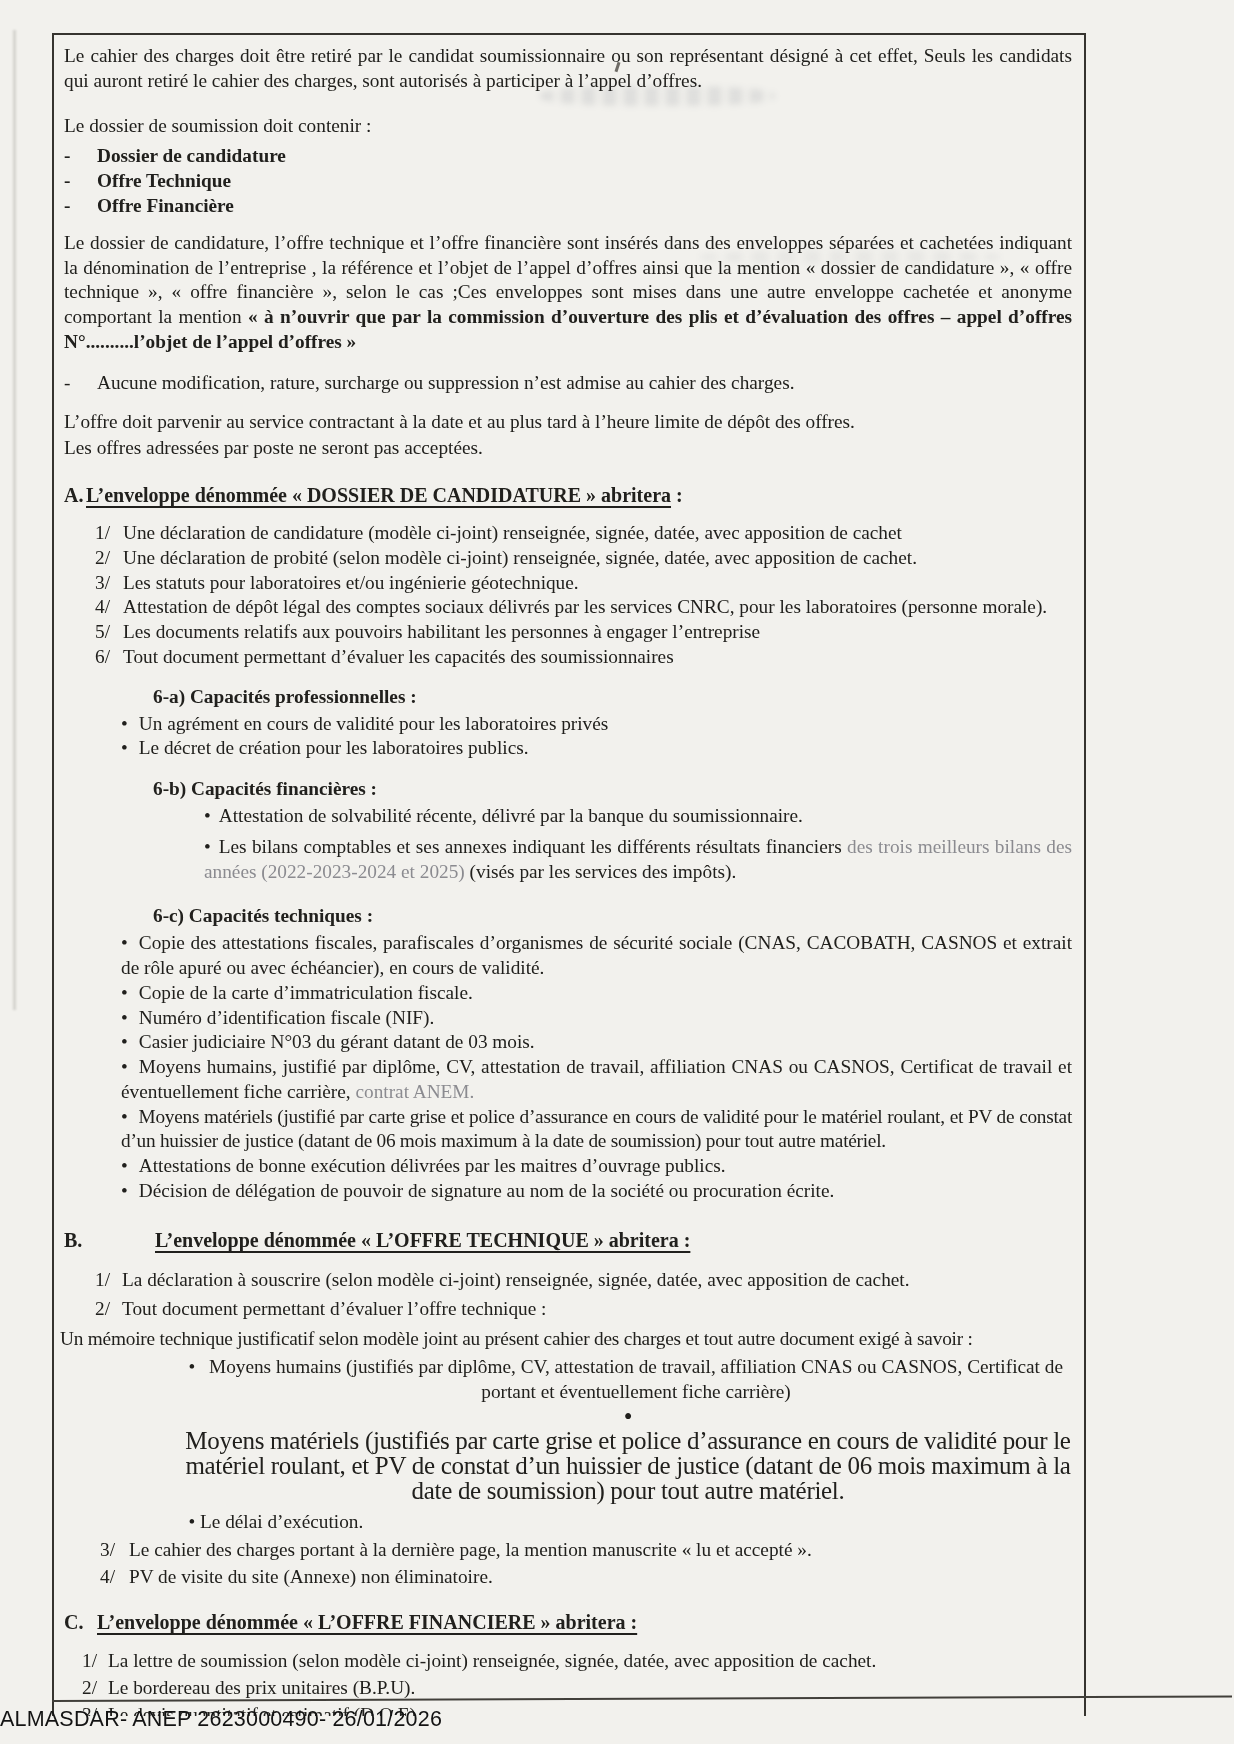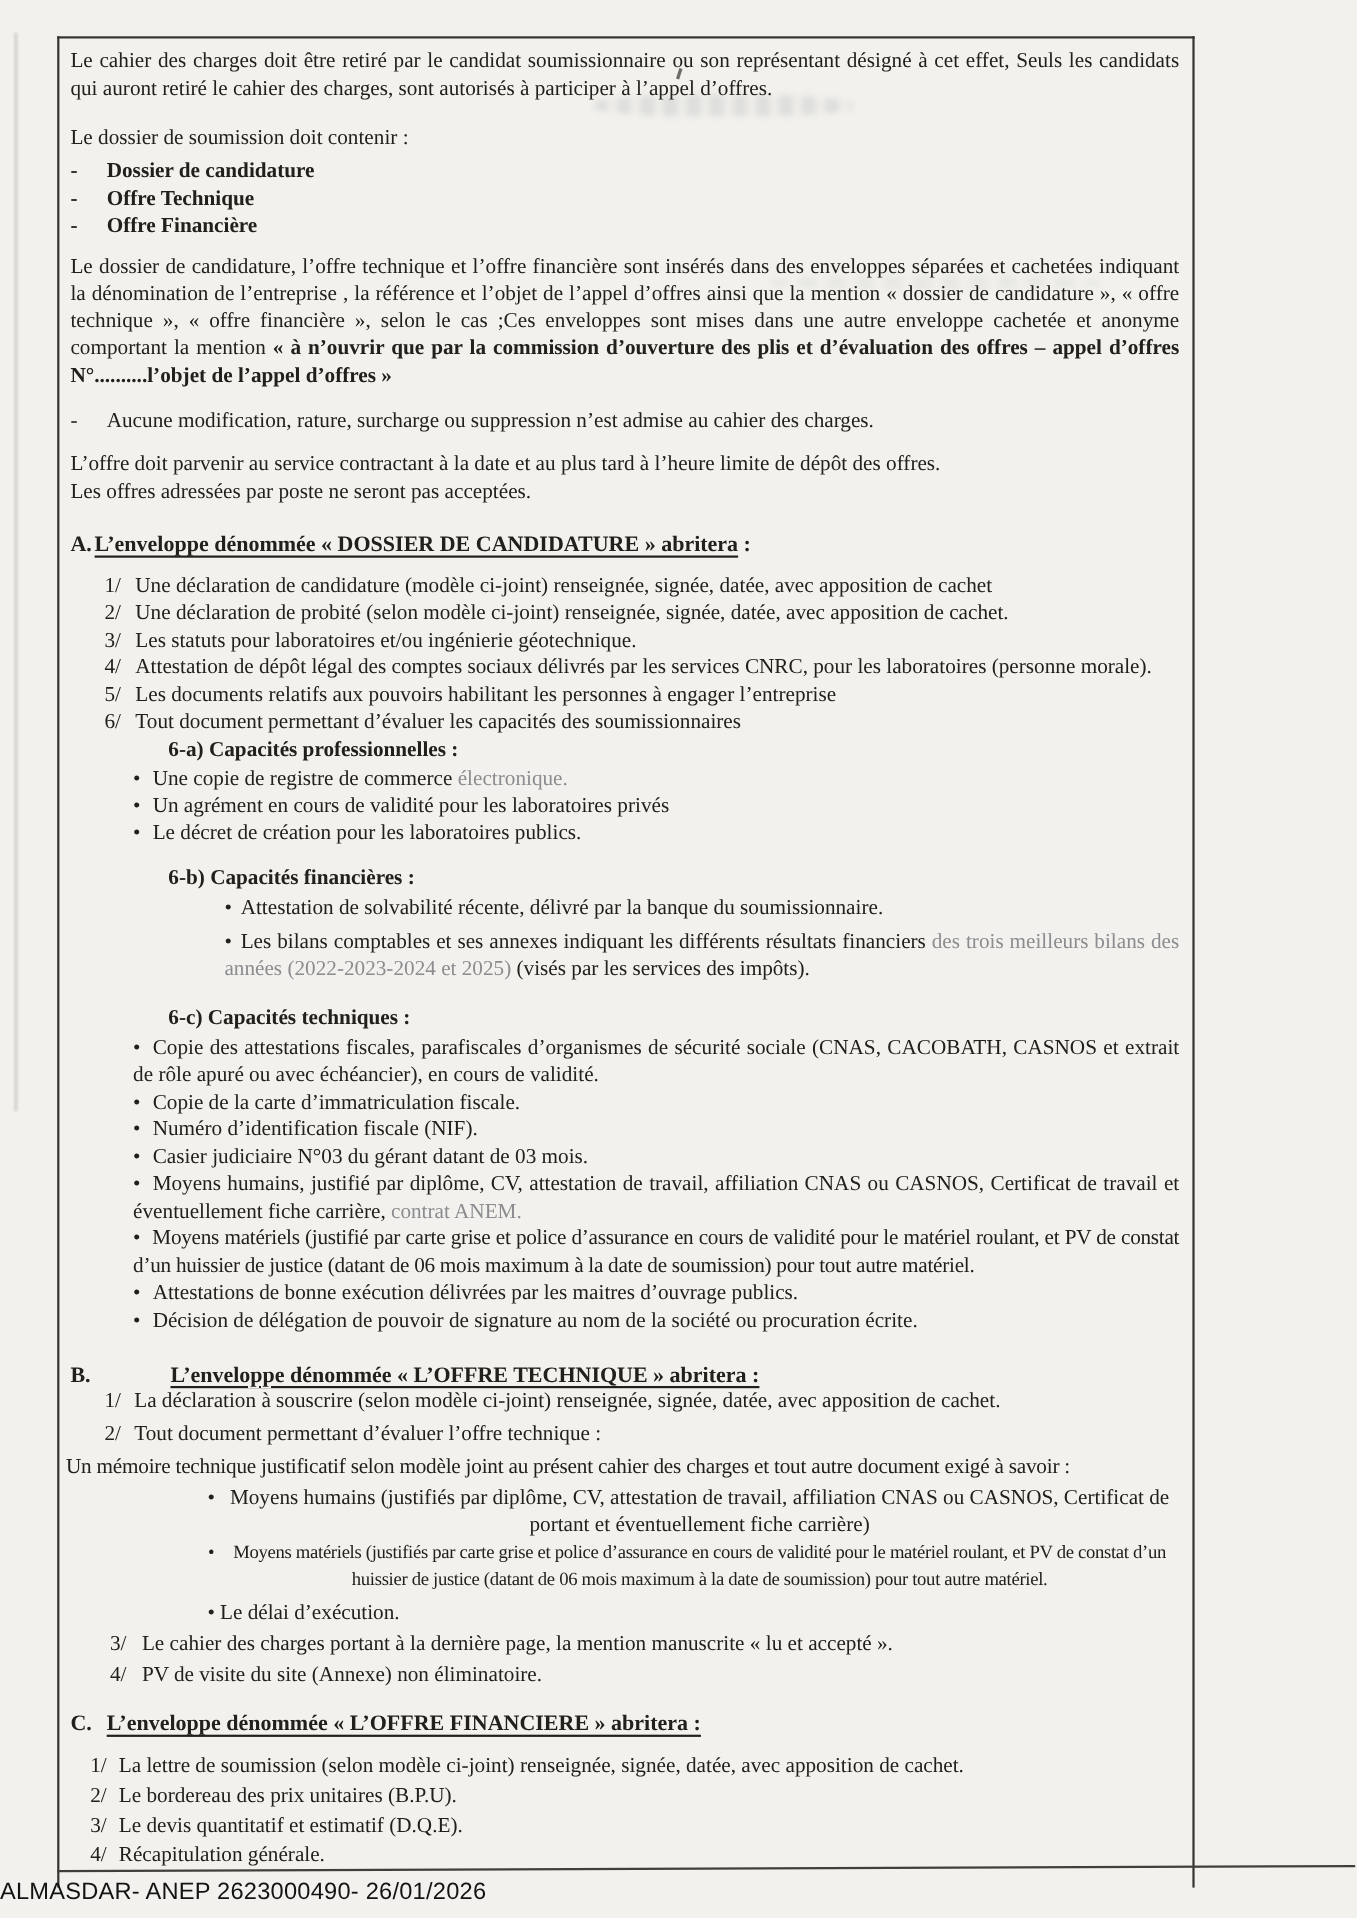--- a/index.html
+++ b/index.html
@@ -54,21 +54,21 @@
   }
 
   .p { margin:0; }
   .just { text-align:justify; }
   .b { font-weight:700;align-items:flex-end; }
   .gray { color:#8b8b90; }
   .ls { letter-spacing:-0.25px; }
 
   .mt2{margin-top:2px}.mt3{margin-top:3px}.mt6{margin-top:6px}
   .mt12{margin-top:12px}.mt13{margin-top:13px}.mt14{margin-top:14px}
-  .mt15{}.mt16{margin-top:16px}
+  .mt15{margin-top:15px}.mt16{margin-top:16px}
   .mt20{margin-top:20px}.mt22{margin-top:22px}.mt24{margin-top:24px}
 
   .dash { display:flex; }
   .dash::before { content:"-"; flex:0 0 33px; }
 
   .hd { display:flex; font-weight:700; font-size:20px; }
   .hletter { flex:0 0 22px; }
   .wB { flex-basis:91px; }
   .wC { flex-basis:33px; }
   .u { text-decoration:underline; text-decoration-thickness:2px; text-underline-offset:4px; }
@@ -88,21 +88,21 @@
 
   .subhd { font-weight:700; margin-left:89px; }
 
   .bl { padding-left:57px; }
   .bl::before { content:"•"; margin-right:11px; }
   .bl2 { padding-left:140px; }
   .bl2::before { content:"•"; margin-right:8px; }
   .blB { display:flex; padding-left:120px;text-align:center; }
   .blB .mk { flex:0 0 16px; }
   .blB .mk::before { content:"•"; }
-  .fit2 { font-size:17px; letter-spacing:-0.3px; }
+  .fit2 { font-size:25px; letter-spacing:-0.3px;flex-direction:column; }
   .memo { margin-left:-4px; letter-spacing:-0.2px; }
 </style>
 </head>
 <body>
 
 <div class="page">
 
   <div class="scan-edge"></div>
   <div class="tick"></div>
   <div class="stamp"></div>
@@ -164,21 +164,20 @@
           <span class="txt">Les documents relatifs aux pouvoirs habilitant les personnes à engager l’entreprise</span>
         </div>
       <div class="ni">
           <span class="num">6/</span>
           <span class="txt">Tout document permettant d’évaluer les capacités des soumissionnaires</span>
         </div>
     </div>
 
     <div class="subhd mt15">6-a) Capacités professionnelles :</div>
     <div class="mt2">
-      <div class="bl"><span>Une copie de registre de commerce </span><span class="gray">électronique.</span></div>
       <div class="bl"><span>Un agrément en cours de validité pour les laboratoires privés</span></div>
       <div class="bl"><span>Le décret de création pour les laboratoires publics.</span></div>
     </div>
 
     <div class="subhd mt16">6-b) Capacités financières :</div>
     <div class="mt2">
       <div class="bl2"><span>Attestation de solvabilité récente, délivré par la banque du soumissionnaire.</span></div>
       <div class="bl2 just mt6"><span>Les bilans comptables et ses annexes indiquant les différents résultats financiers </span><span class="gray">des trois meilleurs bilans des années (2022-2023-2024 et 2025) </span><span>(visés par les services des impôts).</span></div>
     </div>
 

